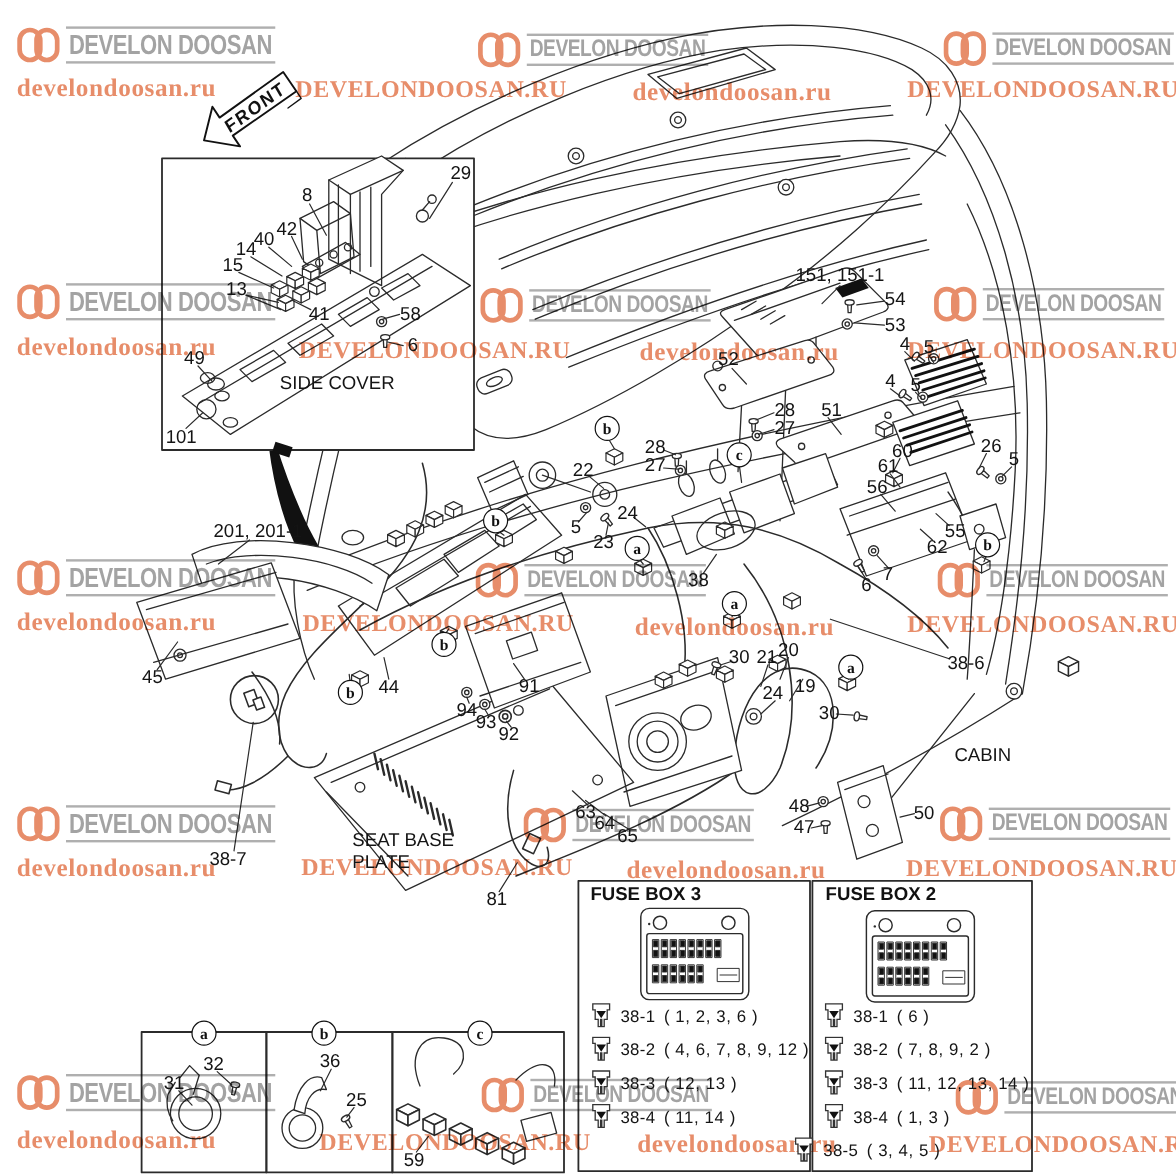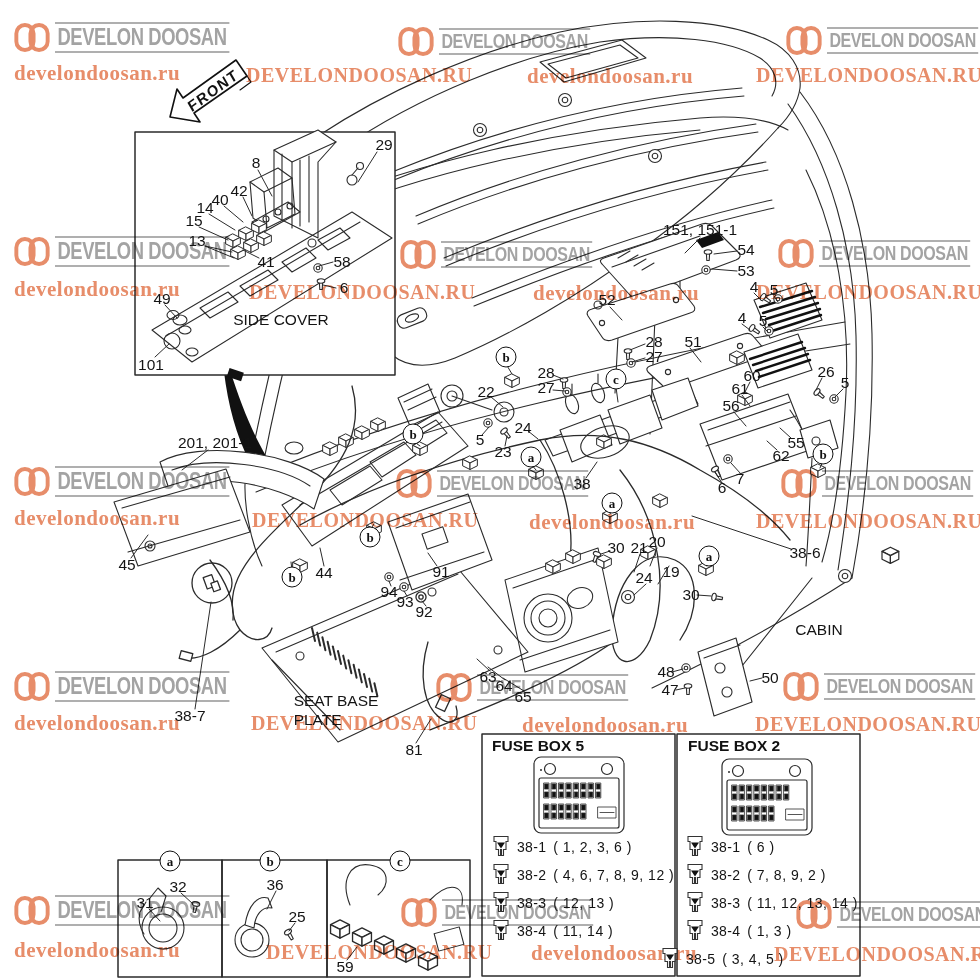--- a/index.html
+++ b/index.html
@@ -608,21 +608,21 @@
   </div></div>
   <div data-repeat="watermark.texts"><div class="wm-text lower" style="left: 14px; top: 63px;">develondoosan.ru</div><div class="wm-text" style="left: 246px; top: 65px;">DEVELONDOOSAN.RU</div><div class="wm-text lower" style="left: 527px; top: 66px;">develondoosan.ru</div><div class="wm-text" style="left: 756px; top: 65px;">DEVELONDOOSAN.RU</div><div class="wm-text lower" style="left: 14px; top: 279px;">develondoosan.ru</div><div class="wm-text" style="left: 249px; top: 282px;">DEVELONDOOSAN.RU</div><div class="wm-text lower" style="left: 533px; top: 283px;">develondoosan.ru</div><div class="wm-text" style="left: 756px; top: 282px;">DEVELONDOOSAN.RU</div><div class="wm-text lower" style="left: 14px; top: 508px;">develondoosan.ru</div><div class="wm-text" style="left: 252px; top: 510px;">DEVELONDOOSAN.RU</div><div class="wm-text lower" style="left: 529px; top: 512px;">develondoosan.ru</div><div class="wm-text" style="left: 756px; top: 511px;">DEVELONDOOSAN.RU</div><div class="wm-text lower" style="left: 14px; top: 713px;">develondoosan.ru</div><div class="wm-text" style="left: 251px; top: 713px;">DEVELONDOOSAN.RU</div><div class="wm-text lower" style="left: 522px; top: 715px;">develondoosan.ru</div><div class="wm-text" style="left: 755px; top: 714px;">DEVELONDOOSAN.RU</div><div class="wm-text lower" style="left: 14px; top: 940px;">develondoosan.ru</div><div class="wm-text" style="left: 266px; top: 942px;">DEVELONDOOSAN.RU</div><div class="wm-text lower" style="left: 531px; top: 943px;">develondoosan.ru</div><div class="wm-text" style="left: 774px; top: 944px;">DEVELONDOOSAN.RU</div></div>
 </div>
 
 <div class="label-layer">
   <div data-repeat="callouts"><div class="callout" style="left: 384px; top: 145px;">29</div><div class="callout" style="left: 256px; top: 163px;">8</div><div class="callout" style="left: 239px; top: 191px;">42</div><div class="callout" style="left: 220px; top: 200px;">40</div><div class="callout" style="left: 205px; top: 208px;">14</div><div class="callout" style="left: 194px; top: 221px;">15</div><div class="callout" style="left: 197px; top: 241px;">13</div><div class="callout" style="left: 266px; top: 262px;">41</div><div class="callout" style="left: 342px; top: 262px;">58</div><div class="callout" style="left: 344px; top: 288px;">6</div><div class="callout" style="left: 162px; top: 299px;">49</div><div class="callout" style="left: 151px; top: 365px;">101</div><div class="callout" style="left: 281px; top: 320px;">SIDE COVER</div><div class="callout" style="left: 700px; top: 230px;">151, 151-1</div><div class="callout" style="left: 746px; top: 250px;">54</div><div class="callout" style="left: 746px; top: 271px;">53</div><div class="callout" style="left: 754px; top: 287px;">4</div><div class="callout" style="left: 774px; top: 290px;">5</div><div class="callout" style="left: 742px; top: 318px;">4</div><div class="callout" style="left: 763px; top: 321px;">5</div><div class="callout" style="left: 607px; top: 300px;">52</div><div class="callout" style="left: 654px; top: 342px;">28</div><div class="callout" style="left: 654px; top: 357px;">27</div><div class="callout" style="left: 693px; top: 342px;">51</div><div class="callout" style="left: 826px; top: 372px;">26</div><div class="callout" style="left: 845px; top: 383px;">5</div><div class="callout" style="left: 752px; top: 376px;">60</div><div class="callout" style="left: 740px; top: 389px;">61</div><div class="callout" style="left: 731px; top: 406px;">56</div><div class="callout" style="left: 486px; top: 392px;">22</div><div class="callout" style="left: 480px; top: 440px;">5</div><div class="callout" style="left: 503px; top: 452px;">23</div><div class="callout" style="left: 523px; top: 428px;">24</div><div class="callout" style="left: 546px; top: 373px;">28</div><div class="callout" style="left: 546px; top: 388px;">27</div><div class="callout" style="left: 582px; top: 484px;">38</div><div class="callout" style="left: 796px; top: 443px;">55</div><div class="callout" style="left: 781px; top: 456px;">62</div><div class="callout" style="left: 740px; top: 479px;">7</div><div class="callout" style="left: 722px; top: 488px;">6</div><div class="callout" style="left: 805px; top: 553px;">38-6</div><div class="callout" style="left: 215px; top: 443px;">201, 201-1</div><div class="callout" style="left: 127px; top: 565px;">45</div><div class="callout" style="left: 324px; top: 573px;">44</div><div class="callout" style="left: 441px; top: 572px;">91</div><div class="callout" style="left: 389px; top: 592px;">94</div><div class="callout" style="left: 405px; top: 602px;">93</div><div class="callout" style="left: 424px; top: 612px;">92</div><div class="callout" style="left: 616px; top: 548px;">30</div><div class="callout" style="left: 639px; top: 548px;">21</div><div class="callout" style="left: 657px; top: 542px;">20</div><div class="callout" style="left: 671px; top: 572px;">19</div><div class="callout" style="left: 644px; top: 578px;">24</div><div class="callout" style="left: 691px; top: 595px;">30</div><div class="callout" style="left: 666px; top: 672px;">48</div><div class="callout" style="left: 670px; top: 690px;">47</div><div class="callout" style="left: 770px; top: 678px;">50</div><div class="callout" style="left: 488px; top: 677px;">63</div><div class="callout" style="left: 504px; top: 686px;">64</div><div class="callout" style="left: 523px; top: 697px;">65</div><div class="callout" style="left: 414px; top: 750px;">81</div><div class="callout" style="left: 190px; top: 716px;">38-7</div><div class="callout" style="left: 819px; top: 630px;">CABIN</div><div class="callout" style="left: 178px; top: 887px;">32</div><div class="callout" style="left: 145px; top: 903px;">31</div><div class="callout" style="left: 275px; top: 885px;">36</div><div class="callout" style="left: 297px; top: 917px;">25</div><div class="callout" style="left: 345px; top: 967px;">59</div></div>
   <div data-repeat="circled_markers"><div class="circ" style="left: 506px; top: 357px;">b</div><div class="circ" style="left: 616px; top: 379px;">c</div><div class="circ" style="left: 413px; top: 434px;">b</div><div class="circ" style="left: 531px; top: 457px;">a</div><div class="circ" style="left: 823px; top: 454px;">b</div><div class="circ" style="left: 612px; top: 503px;">a</div><div class="circ" style="left: 370px; top: 537px;">b</div><div class="circ" style="left: 709px; top: 556px;">a</div><div class="circ" style="left: 292px; top: 577px;">b</div><div class="circ" style="left: 170px; top: 861px;">a</div><div class="circ" style="left: 270px; top: 861px;">b</div><div class="circ" style="left: 400px; top: 861px;">c</div></div>
   <div class="seat-label">SEAT BASE
 PLATE</div>
   <div class="front-label">FRONT</div>
-  <div class="fb-title" style="left:492px;top:738px">FUSE BOX 5</div>
+  <div class="fb-title" style="left:492px;top:738px">FUSE BOX 3</div>
   <div class="fb-title" style="left:688px;top:738px">FUSE BOX 2</div>
   <div data-repeat="fuse_boxes.0.rows"><div class="fuse-row" style="left: 492px; top: 846px;">
     <span class="fuse-icon">
       <svg width="18" height="21" viewBox="0 0 18 21">
         <path d="M2,1 H16 V6 H14 V14 H11.5 V20 H9.5 V14 H8.5 V20 H6.5 V14 H4 V6 H2 Z" fill="#fff" stroke="#333" stroke-width="1.1"></path>
         <polygon points="5,7 13,7 9,13" fill="#111"></polygon>
       </svg>
     </span>
     <span class="fr-label">38-1</span>
     <span class="fr-vals">( 1, 2, 3, 6 )</span>

